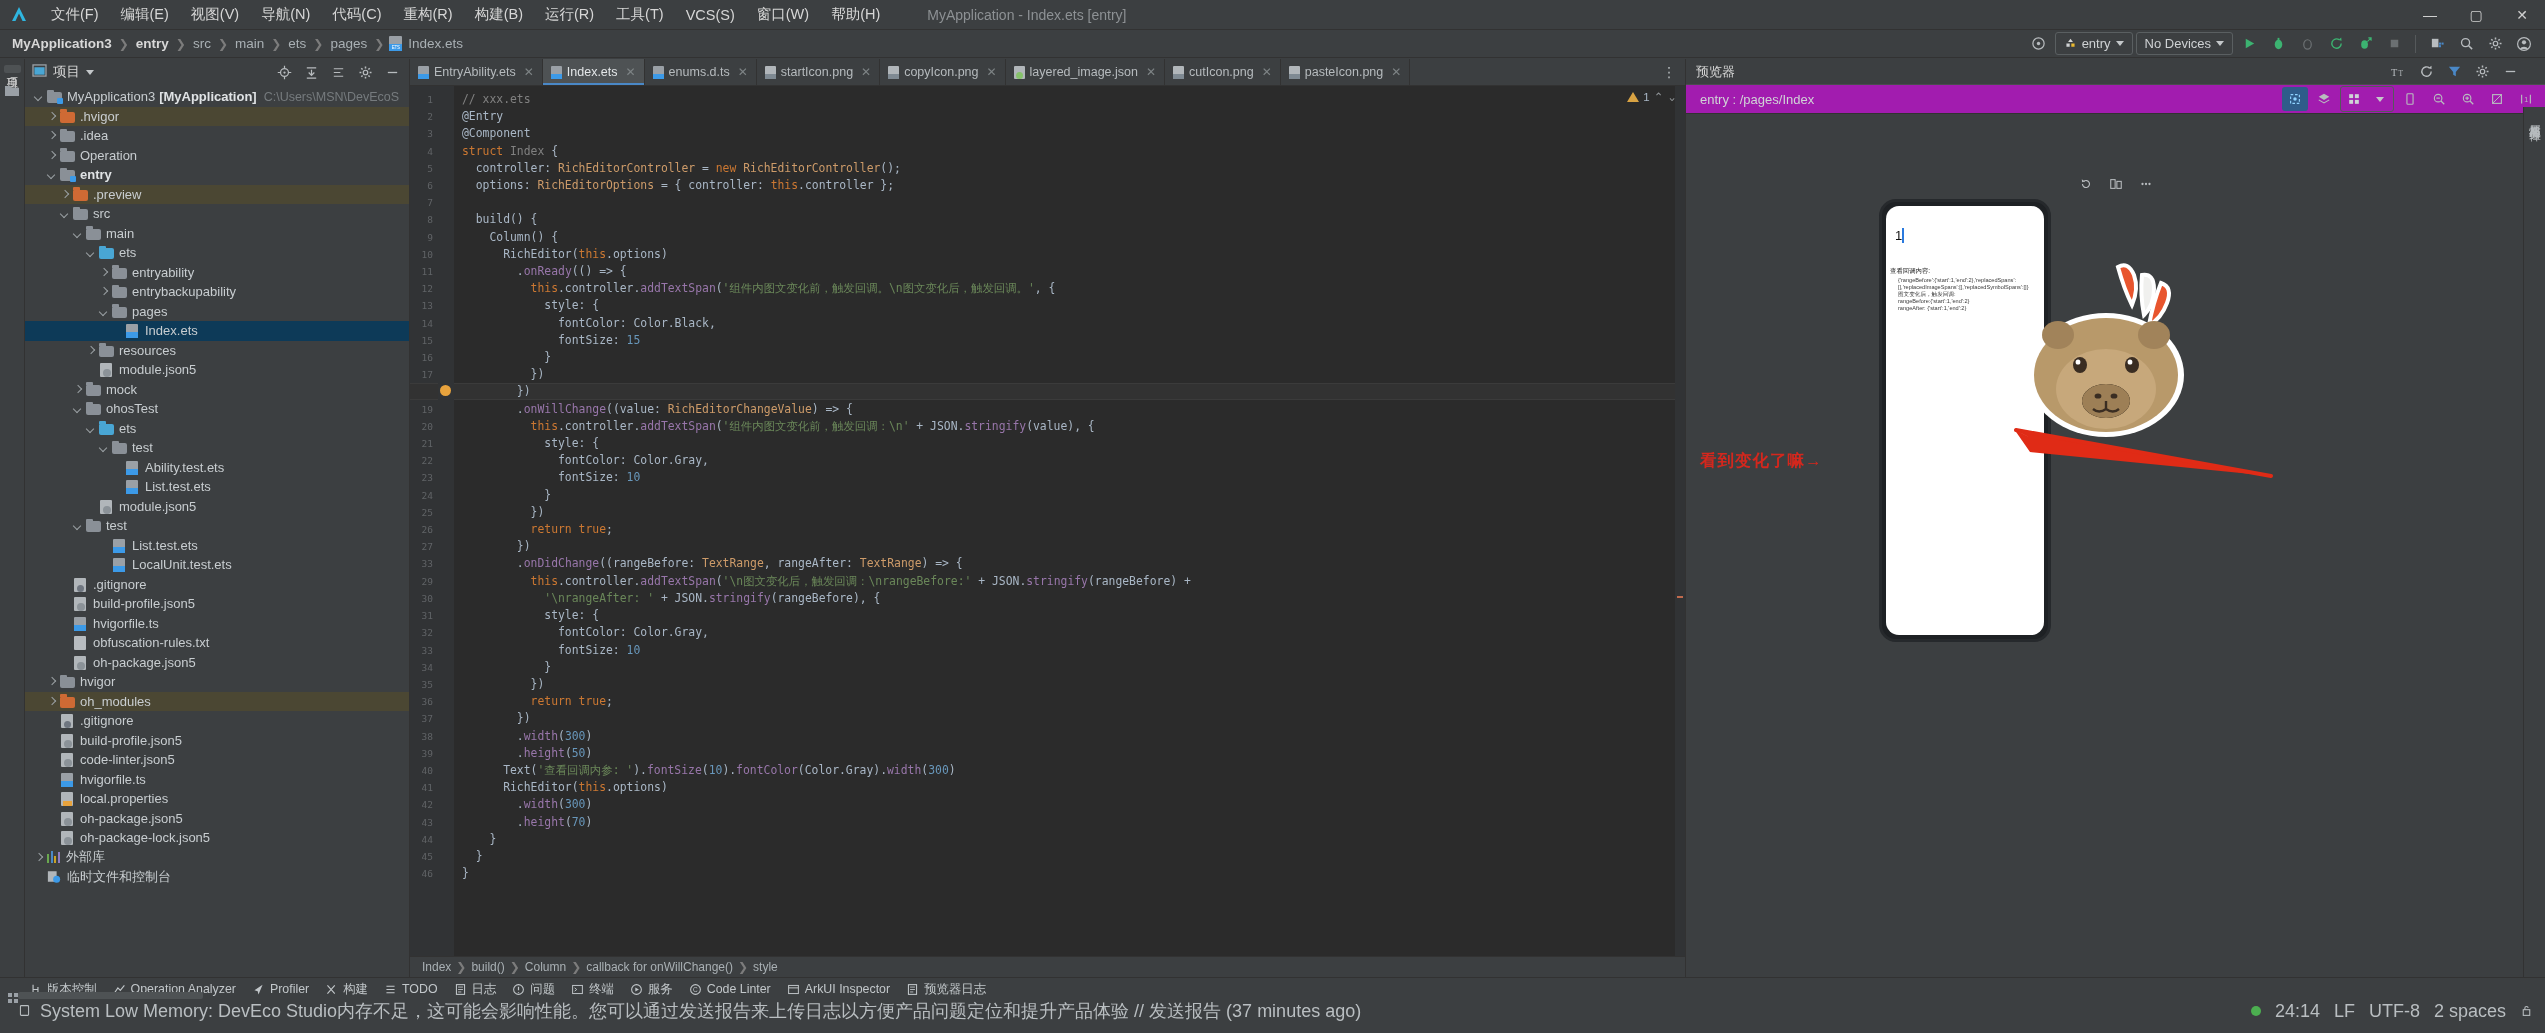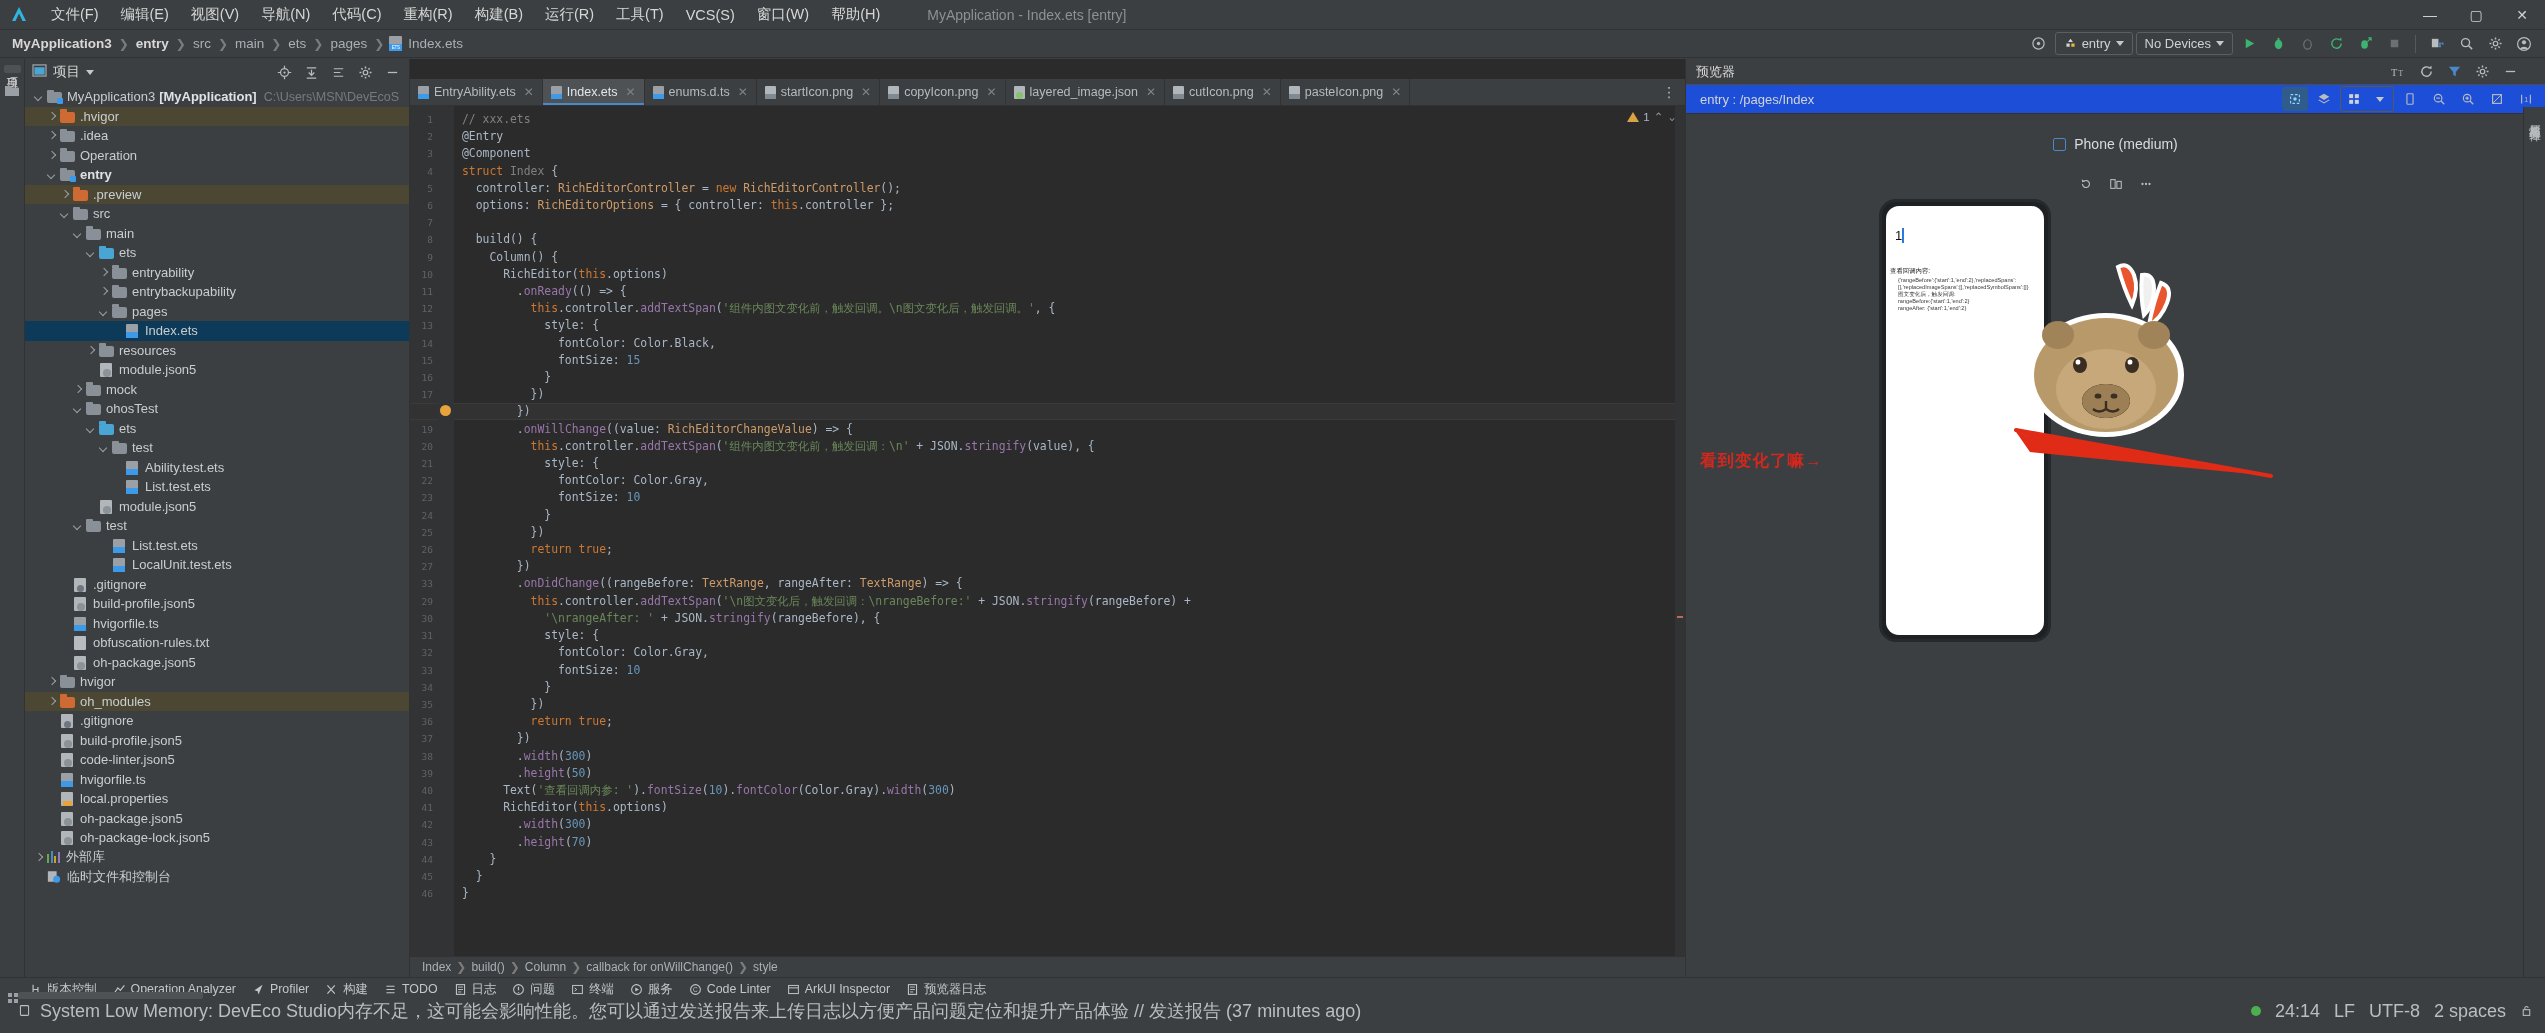--- a/index.html
+++ b/index.html
@@ -84,21 +84,21 @@
   .file.props { background:#b1b6ba; }
   .file.props::after { background:#e8a33d; height:5px; width:9px; left:2px; }
   .lbl { color:#c8cdd0; }
   .lbl.bold { font-weight:bold; color:#e0e3e5; }
   .lbl.dim { color:#767b7e; margin-left:7px; font-size:12.5px; }
   .bars { width:14px; height:12px; display:flex; gap:1.5px; align-items:flex-end; margin-right:5px; }
   .bars i { width:2px; display:block; }
 
   
   .editor { flex:1; display:flex; flex-direction:column; background:#2b2b2b; min-width:0; }
-  .tabs { display:flex; align-items:stretch; height:27px; background:#3c3f41; border-bottom:1px solid #323232;margin-top:20px; }
+  .tabs { display:flex; align-items:stretch; height:27px; background:#3c3f41; border-bottom:1px solid #323232; }
   .tab { display:flex; align-items:center; gap:5px; padding:0 8px; font-size:12.5px; color:#b6bbbe;
      border-right:1px solid #323232; white-space:nowrap; }
   .tab.active { background:#4e5254; color:#e3e6e8; box-shadow:inset 0 -2px 0 #4a88c7; }
   .tab .x { color:#7e8486; font-size:12px; margin-left:3px; }
   .tabs-more { margin-left:auto; display:flex; align-items:center; padding:0 9px; color:#b6bbbe; font-size:14px; }
   .tab-ico { width:11px; height:13px; position:relative; background:#9aa0a6; border-radius:1px; flex:0 0 11px;}
   .tab-ico::after { content:""; position:absolute; bottom:0; left:0; width:11px; height:5px; background:#3c9ae8; }
   .tab-ico.png { background:#b1b6ba; }
   .tab-ico.png::after { background:#7f8a93; }
   .tab-ico.json { background:#b1b6ba; }
@@ -129,21 +129,21 @@
 
   .bcrumb-bar { height:21px; background:#3c3f41; border-top:1px solid #323232; display:flex;
      align-items:center; padding-left:12px; font-size:12px; color:#a9b0b4; }
 
   
   .preview { width:860px; background:#3c3f41; border-left:1px solid #323232;
      display:flex; flex-direction:column; position:relative; }
   .pv-head { display:flex; align-items:center; height:25px; padding:0 22px 0 10px; }
   .pv-title { font-size:13px; color:#d6d6d6; }
   .pv-head-right { margin-left:auto; display:flex; gap:2px; align-items:center; }
-  .pv-sub { display:flex; align-items:center; height:30px; background:#1d4ed8;
+  .pv-sub { display:flex; align-items:center; height:30px; background:#a21caf;
      border-top:1px solid #4a4d4f; border-bottom:1px solid #323232; padding:0 6px 0 14px; }
   .pv-path { font-size:13px; color:#d0d4d6; }
   .pv-sub-right { margin-left:auto; display:flex; align-items:center; gap:3px; }
   .pv-grp { display:flex; align-items:center; border:1px solid #55595b; border-radius:3px; overflow:hidden; }
   .pv-grp .tb-btn { border-radius:0; }
   .tb-btn.on { background:#2f5c8a; }
   .pv-body { flex:1; background:#3c3f41; position:relative; overflow:hidden; }
   .dev-label { position:absolute; top:22px; left:0; right:0; display:flex; align-items:center;
      justify-content:center; gap:8px; font-size:14px; color:#d9dcde; }
   .dev-chip { width:13px; height:13px; border:1.6px solid #4a88c7; border-radius:2px; }
@@ -922,24 +922,20 @@
           <div class="tb-btn">
             <svg width="14" height="14" viewBox="0 0 16 16">
                 <path d="M3 3v10M13 3v10" stroke="#b8bcbf" stroke-width="1.3"></path>
                 <text x="6" y="11" font-size="8" fill="#b8bcbf">1</text>
               </svg>
           </div>
         </div>
       </div>
 
       <div class="pv-body">
-        <div class="dev-label">
-          <span class="dev-chip"></span>
-          <span>Phone (medium)</span>
-        </div>
         <div class="dev-ctrls">
           <div class="tb-btn">
             <svg width="14" height="14" viewBox="0 0 16 16">
                 <path d="M4 8 a4 4 0 1 0 1.5 -3.1" fill="none" stroke="#b8bcbf" stroke-width="1.3"></path>
                 <path d="M3.2 2.6 L3.6 6 L6.8 5.1 Z" fill="#b8bcbf"></path>
               </svg>
           </div>
           <div class="tb-btn">
             <svg width="14" height="14" viewBox="0 0 16 16">
                 <rect x="2" y="3" width="5" height="10" fill="none" stroke="#b8bcbf" stroke-width="1.2"></rect>

